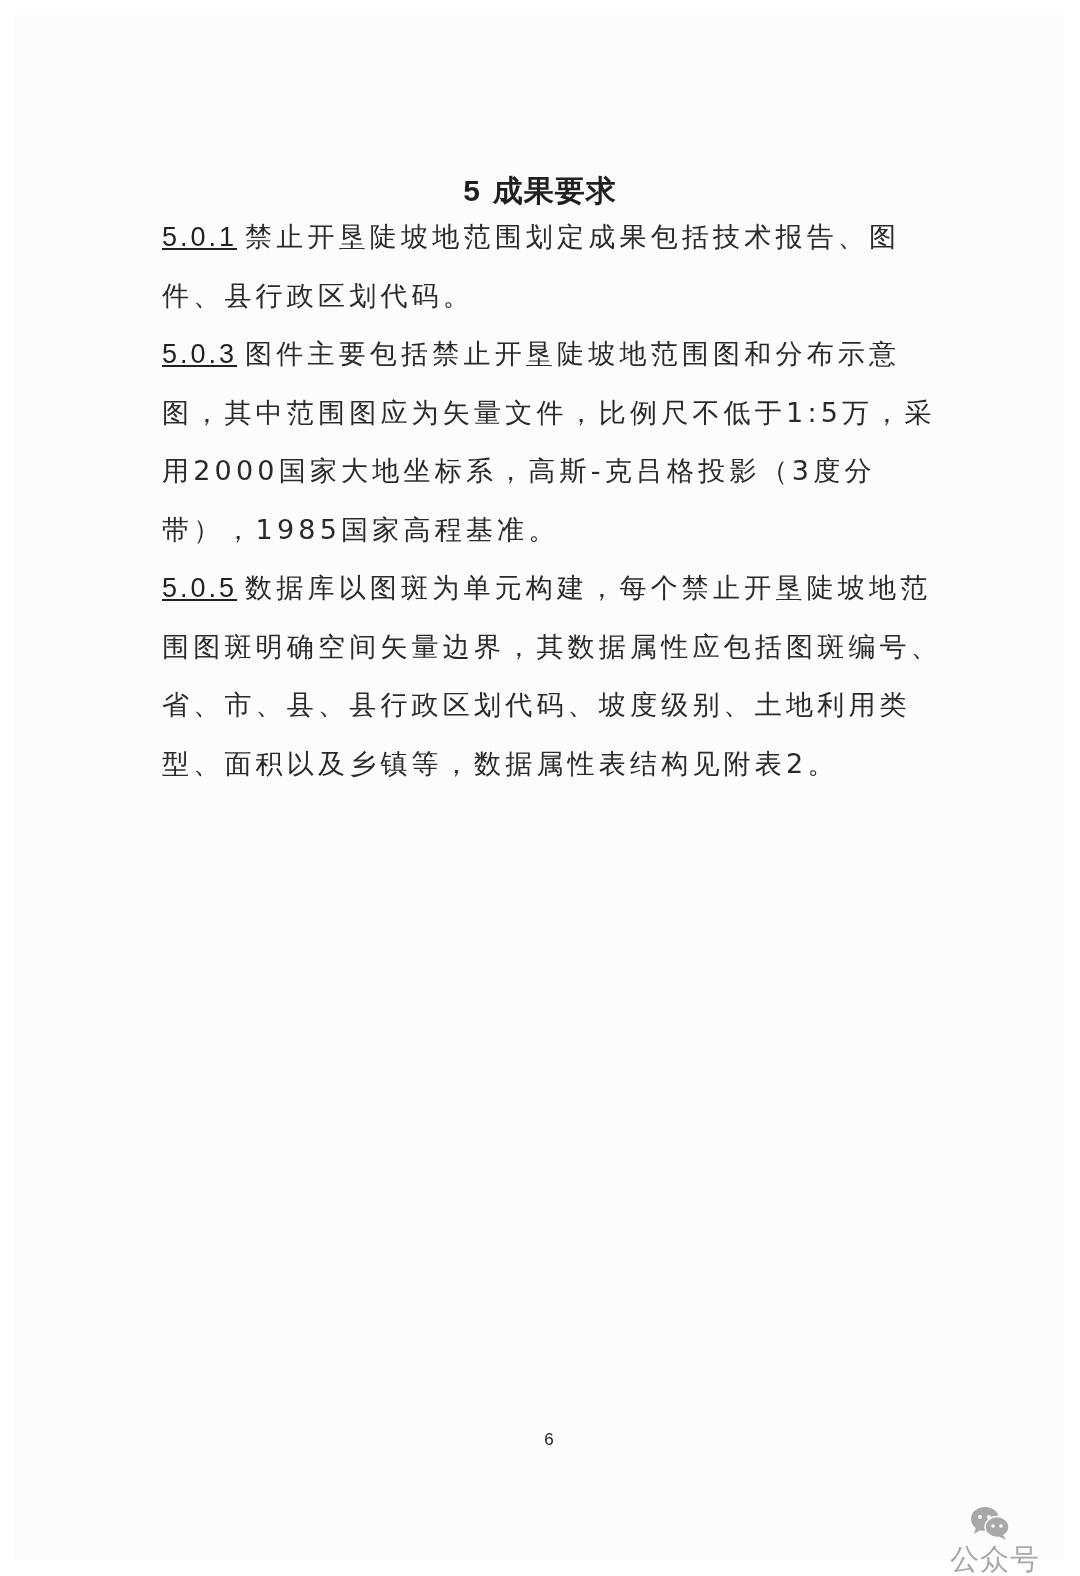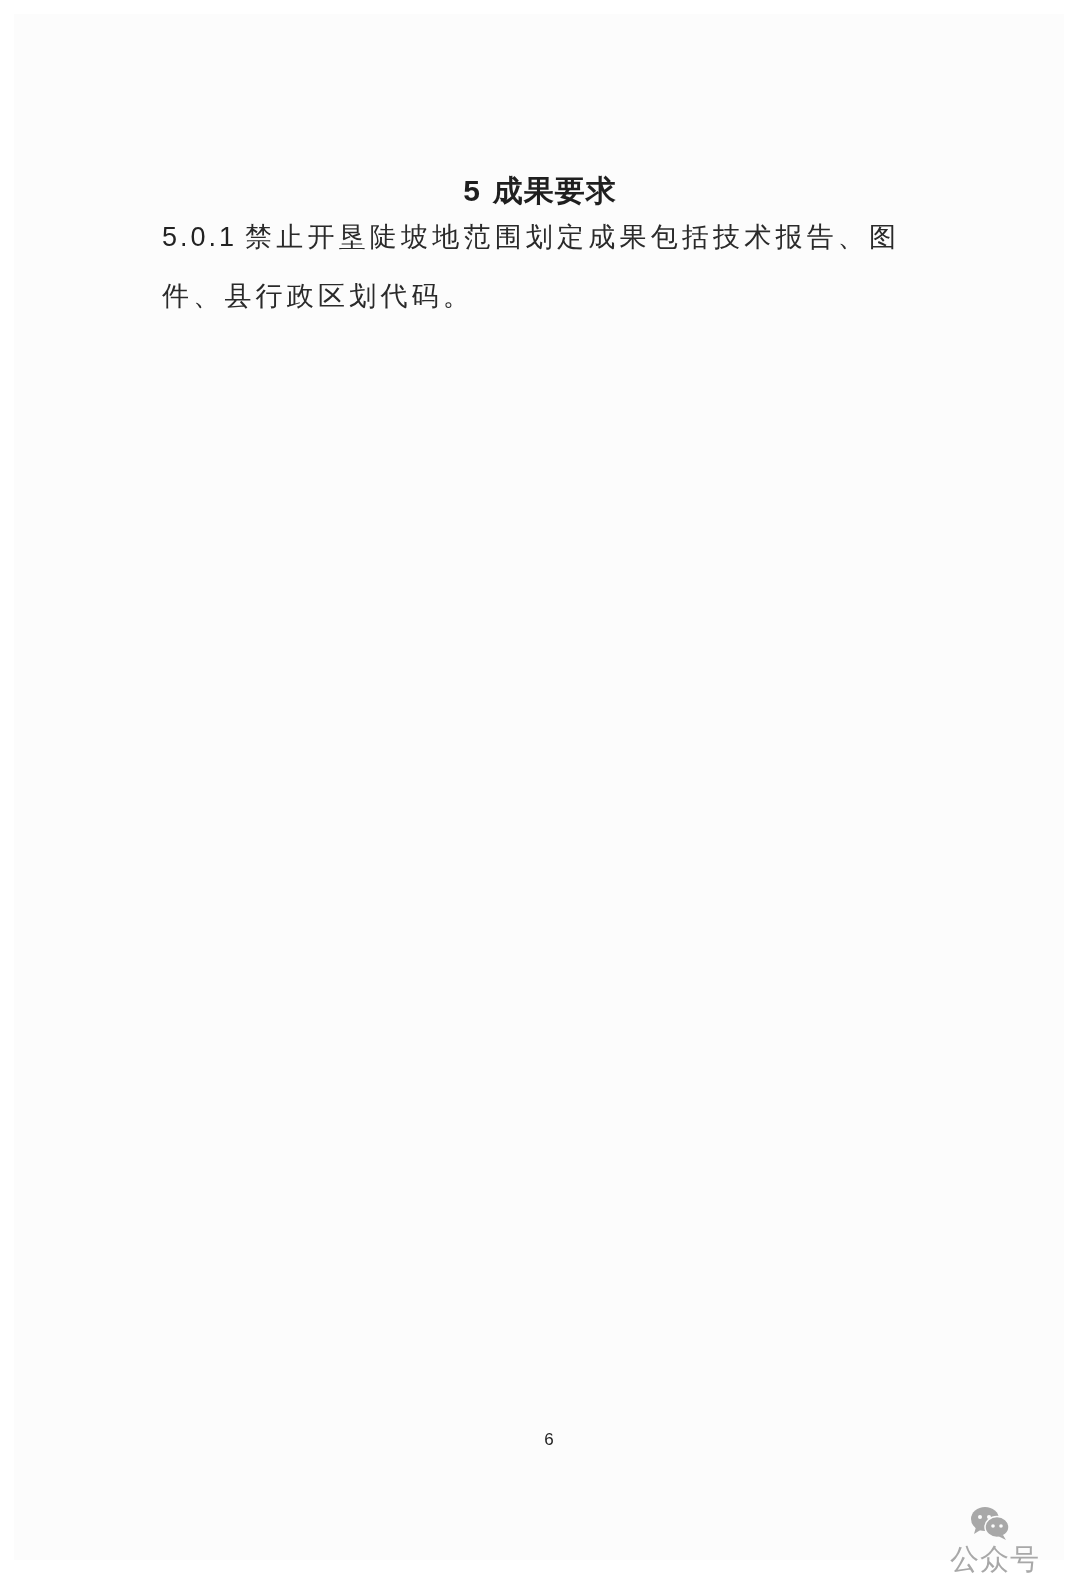--- a/index.html
+++ b/index.html
@@ -49,20 +49,21 @@
       color: #2a2a2a;
     }
     .para {
       margin: 0;
     }
     .clause-num {
       font-family: "Liberation Sans", sans-serif;
       letter-spacing: 3px;
       margin-right: 8px;
       color: #222;
+      text-decoration: underline;
     }
     .page-number {
       position: absolute;
       left: 0;
       width: 1098px;
       top: 1430px;
       text-align: center;
       font-family: "Liberation Sans", sans-serif;
       font-size: 17px;
       color: #222;
@@ -91,20 +92,26 @@
 <div class="page"></div>
 
 <h1 class="title">
   <span class="num">5</span><span>成果要求</span>
 </h1>
 
 <div class="body-text">
   <p class="para">
     <span class="clause-num">5.0.1</span><span>禁止开垦陡坡地范围划定成果包括技术报告、图件、县行政区划代码。</span>
   </p>
+  <p class="para">
+    <span class="clause-num">5.0.3</span><span>图件主要包括禁止开垦陡坡地范围图和分布示意图，其中范围图应为矢量文件，比例尺不低于1:5万，采用2000国家大地坐标系，高斯-克吕格投影（3度分带），1985国家高程基准。</span>
+  </p>
+  <p class="para">
+    <span class="clause-num">5.0.5</span><span>数据库以图斑为单元构建，每个禁止开垦陡坡地范围图斑明确空间矢量边界，其数据属性应包括图斑编号、省、市、县、县行政区划代码、坡度级别、土地利用类型、面积以及乡镇等，数据属性表结构见附表2。</span>
+  </p>
 </div>
 
 <div class="page-number">6</div>
 
 <div class="watermark">
   <svg width="40" height="34" viewBox="0 0 40 34">
     <ellipse cx="15" cy="13" rx="14" ry="12" fill="#a8a8a8"></ellipse>
     <path d="M6 21 L4 28 L12 23 Z" fill="#a8a8a8"></path>
     <circle cx="10" cy="11" r="2" fill="#fcfcfc"></circle>
     <circle cx="19" cy="11" r="2" fill="#fcfcfc"></circle>

